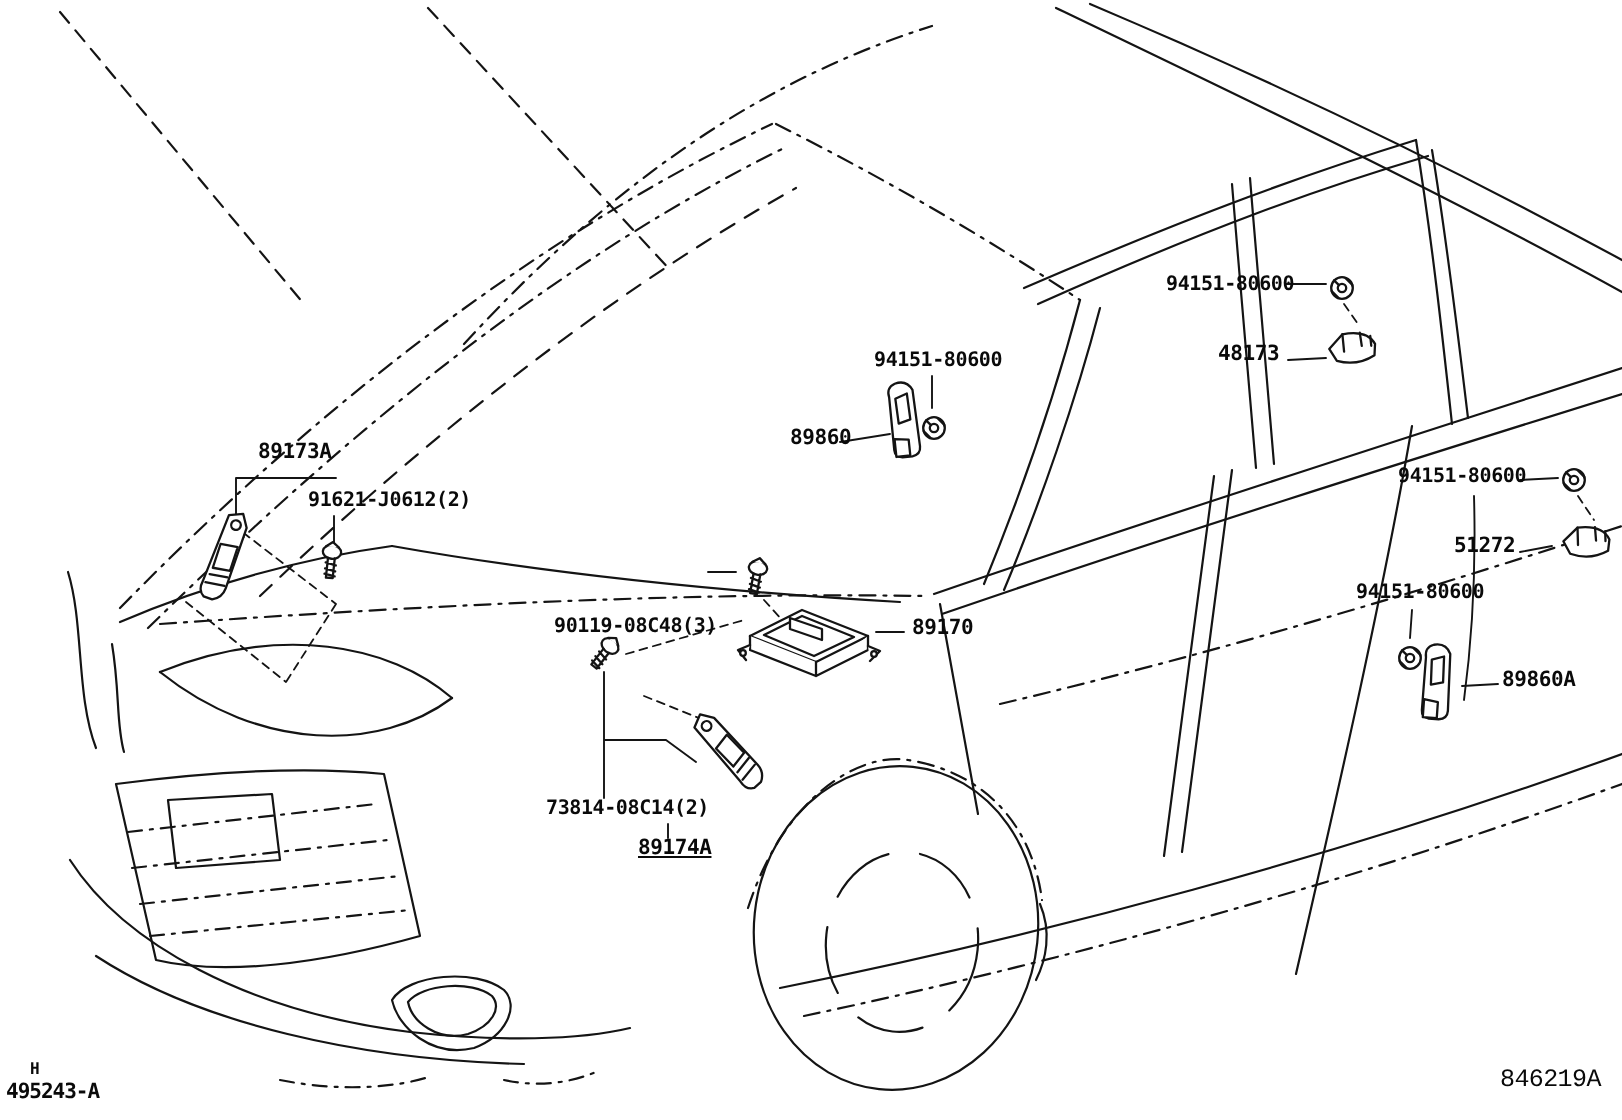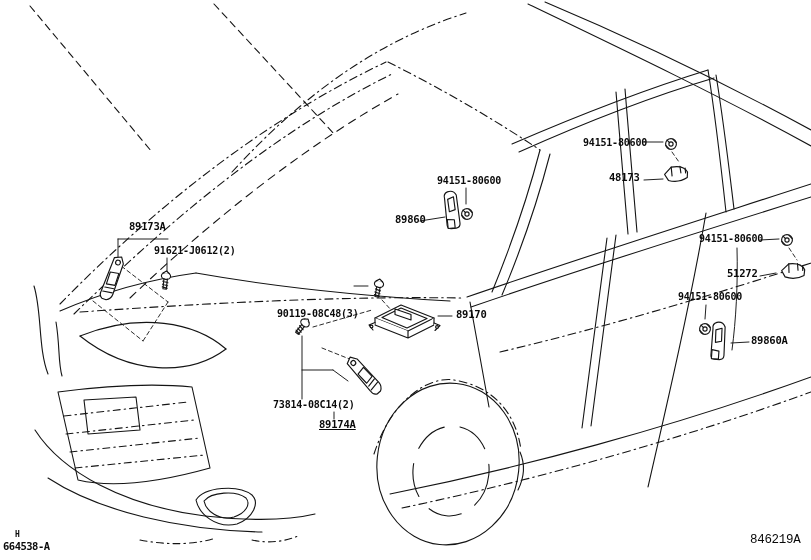--- a/index.html
+++ b/index.html
@@ -174,16 +174,16 @@
 <div class="lbl main" style="left:609px;top:172px;">48173</div>
 <div class="lbl sub" style="left:699px;top:234px;">94151-80600</div>
 <div class="lbl main" style="left:727px;top:268px;">51272</div>
 <div class="lbl sub" style="left:678px;top:292px;">94151-80600</div>
 <div class="lbl main" style="left:751px;top:335px;">89860A</div>
 <div class="lbl main" style="left:456px;top:309px;">89170</div>
 <div class="lbl sub" style="left:273px;top:400px;">73814-08C14(2)</div>
 <div class="lbl main" style="left:319px;top:419px;text-decoration:underline;">89174A</div>
 
 <div class="footer-code" id="rev-mark">H</div>
-<div class="footer-code" id="page-code">664538-A</div>
+<div class="footer-code" id="page-code">495243-A</div>
 <div class="footer-code" id="diagram-code">846219A</div>
 
 </div>
 
 </body></html>

